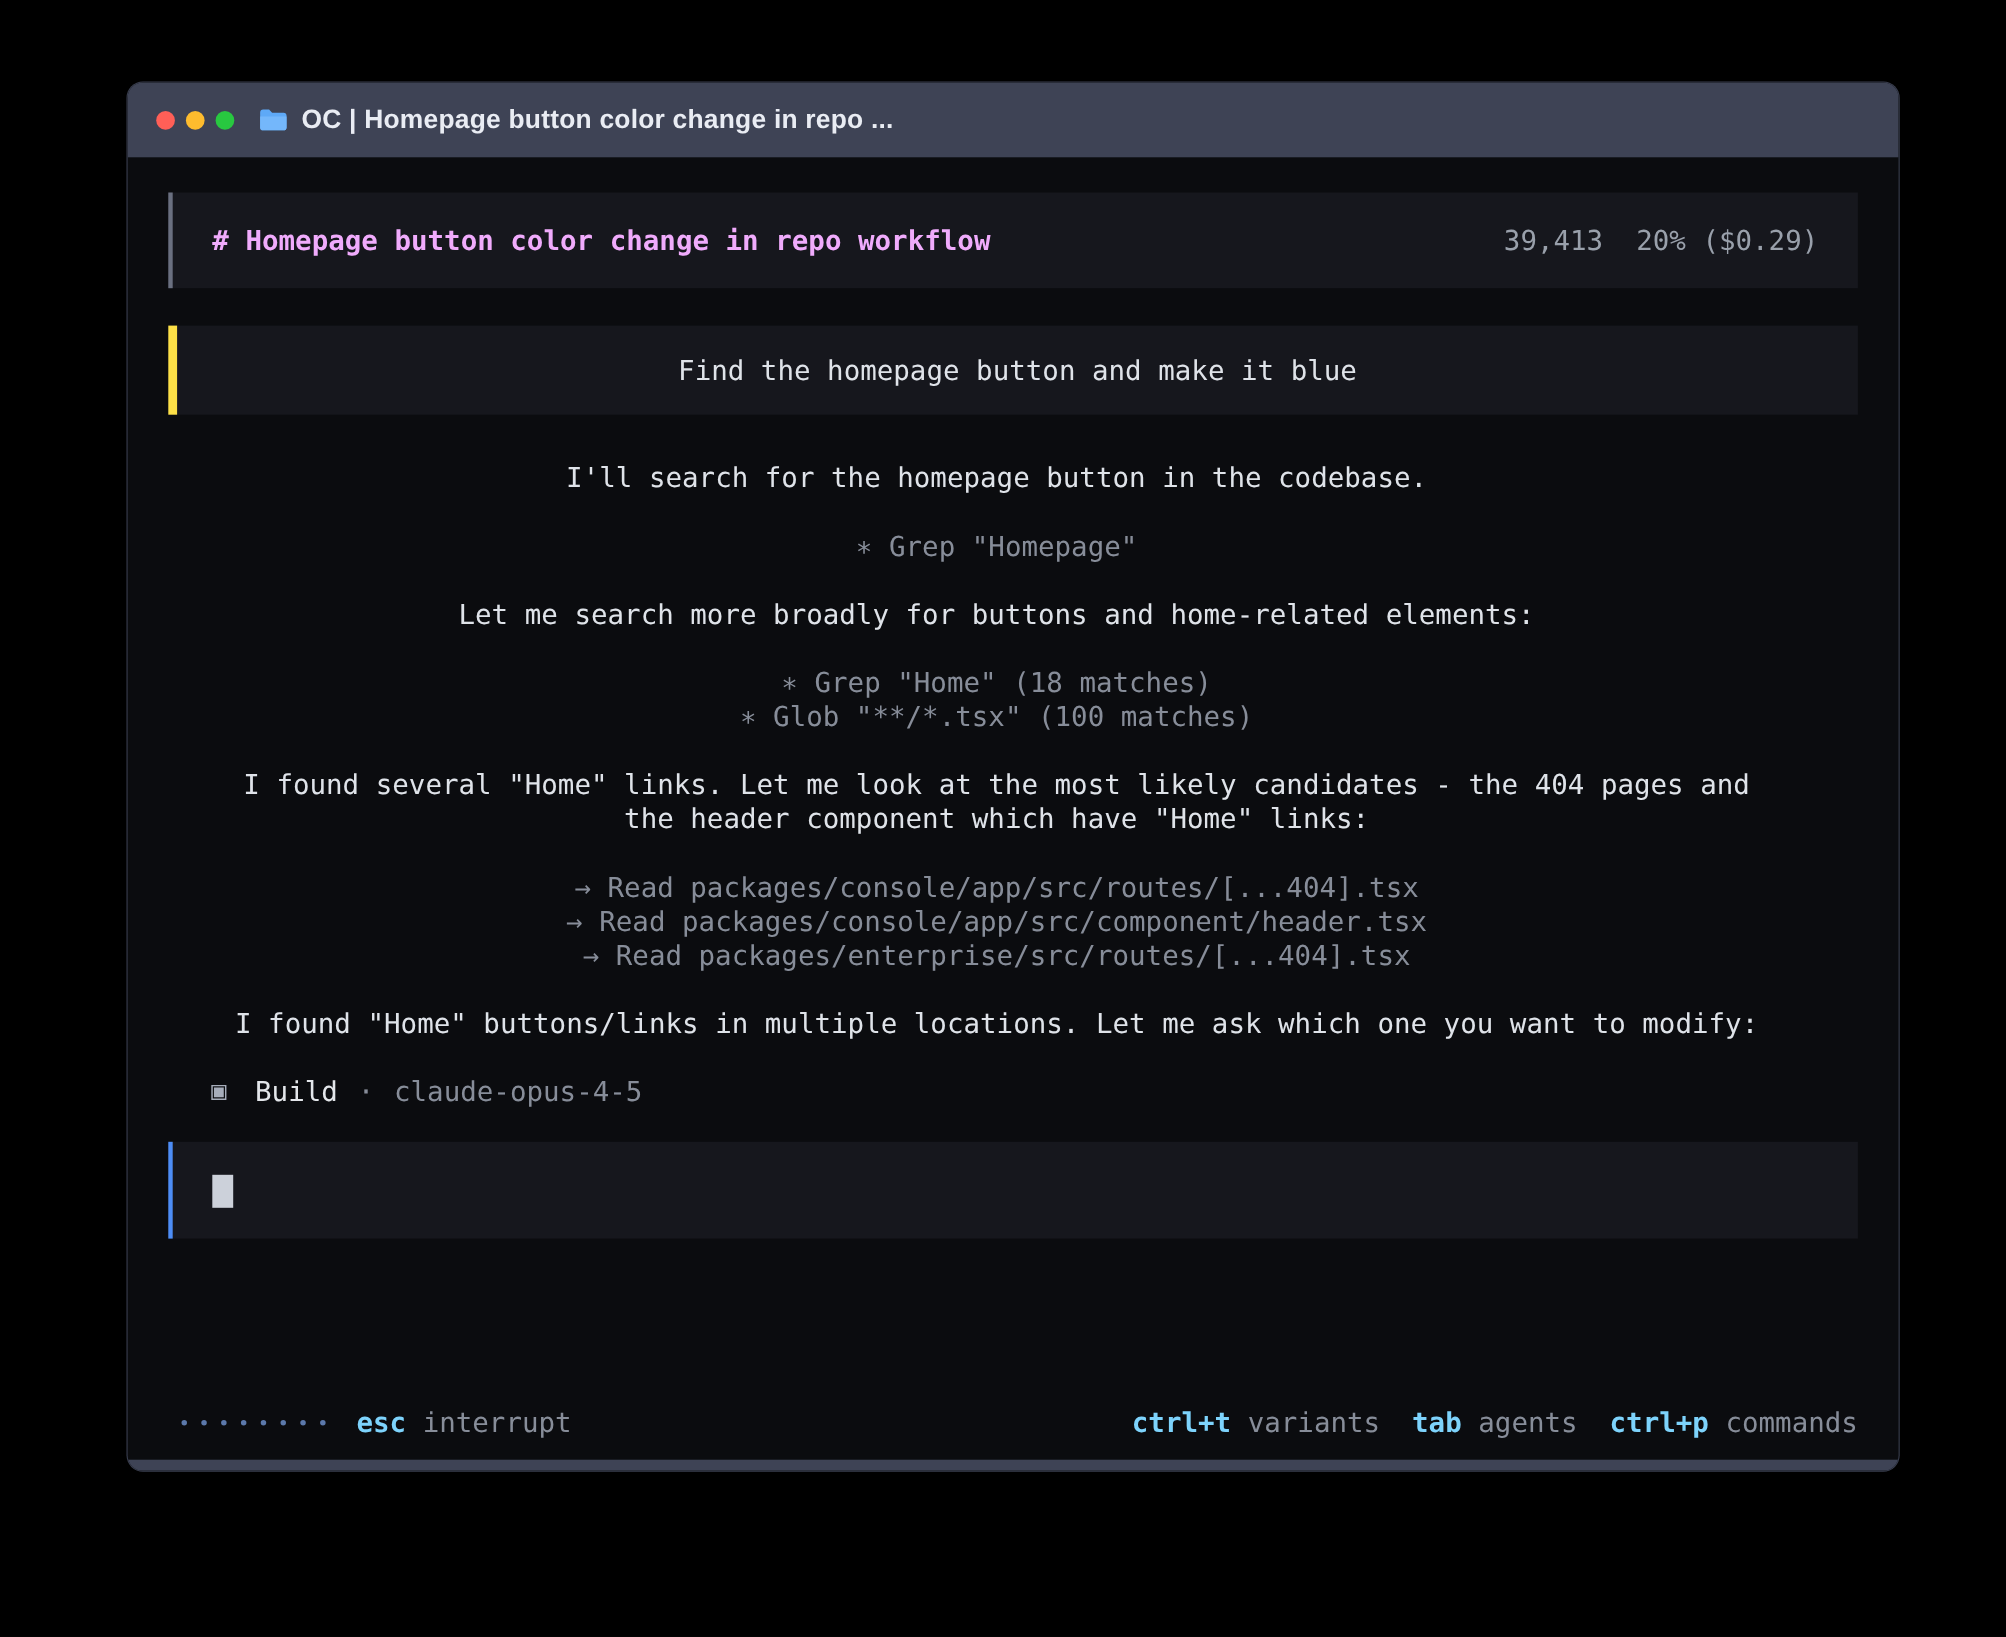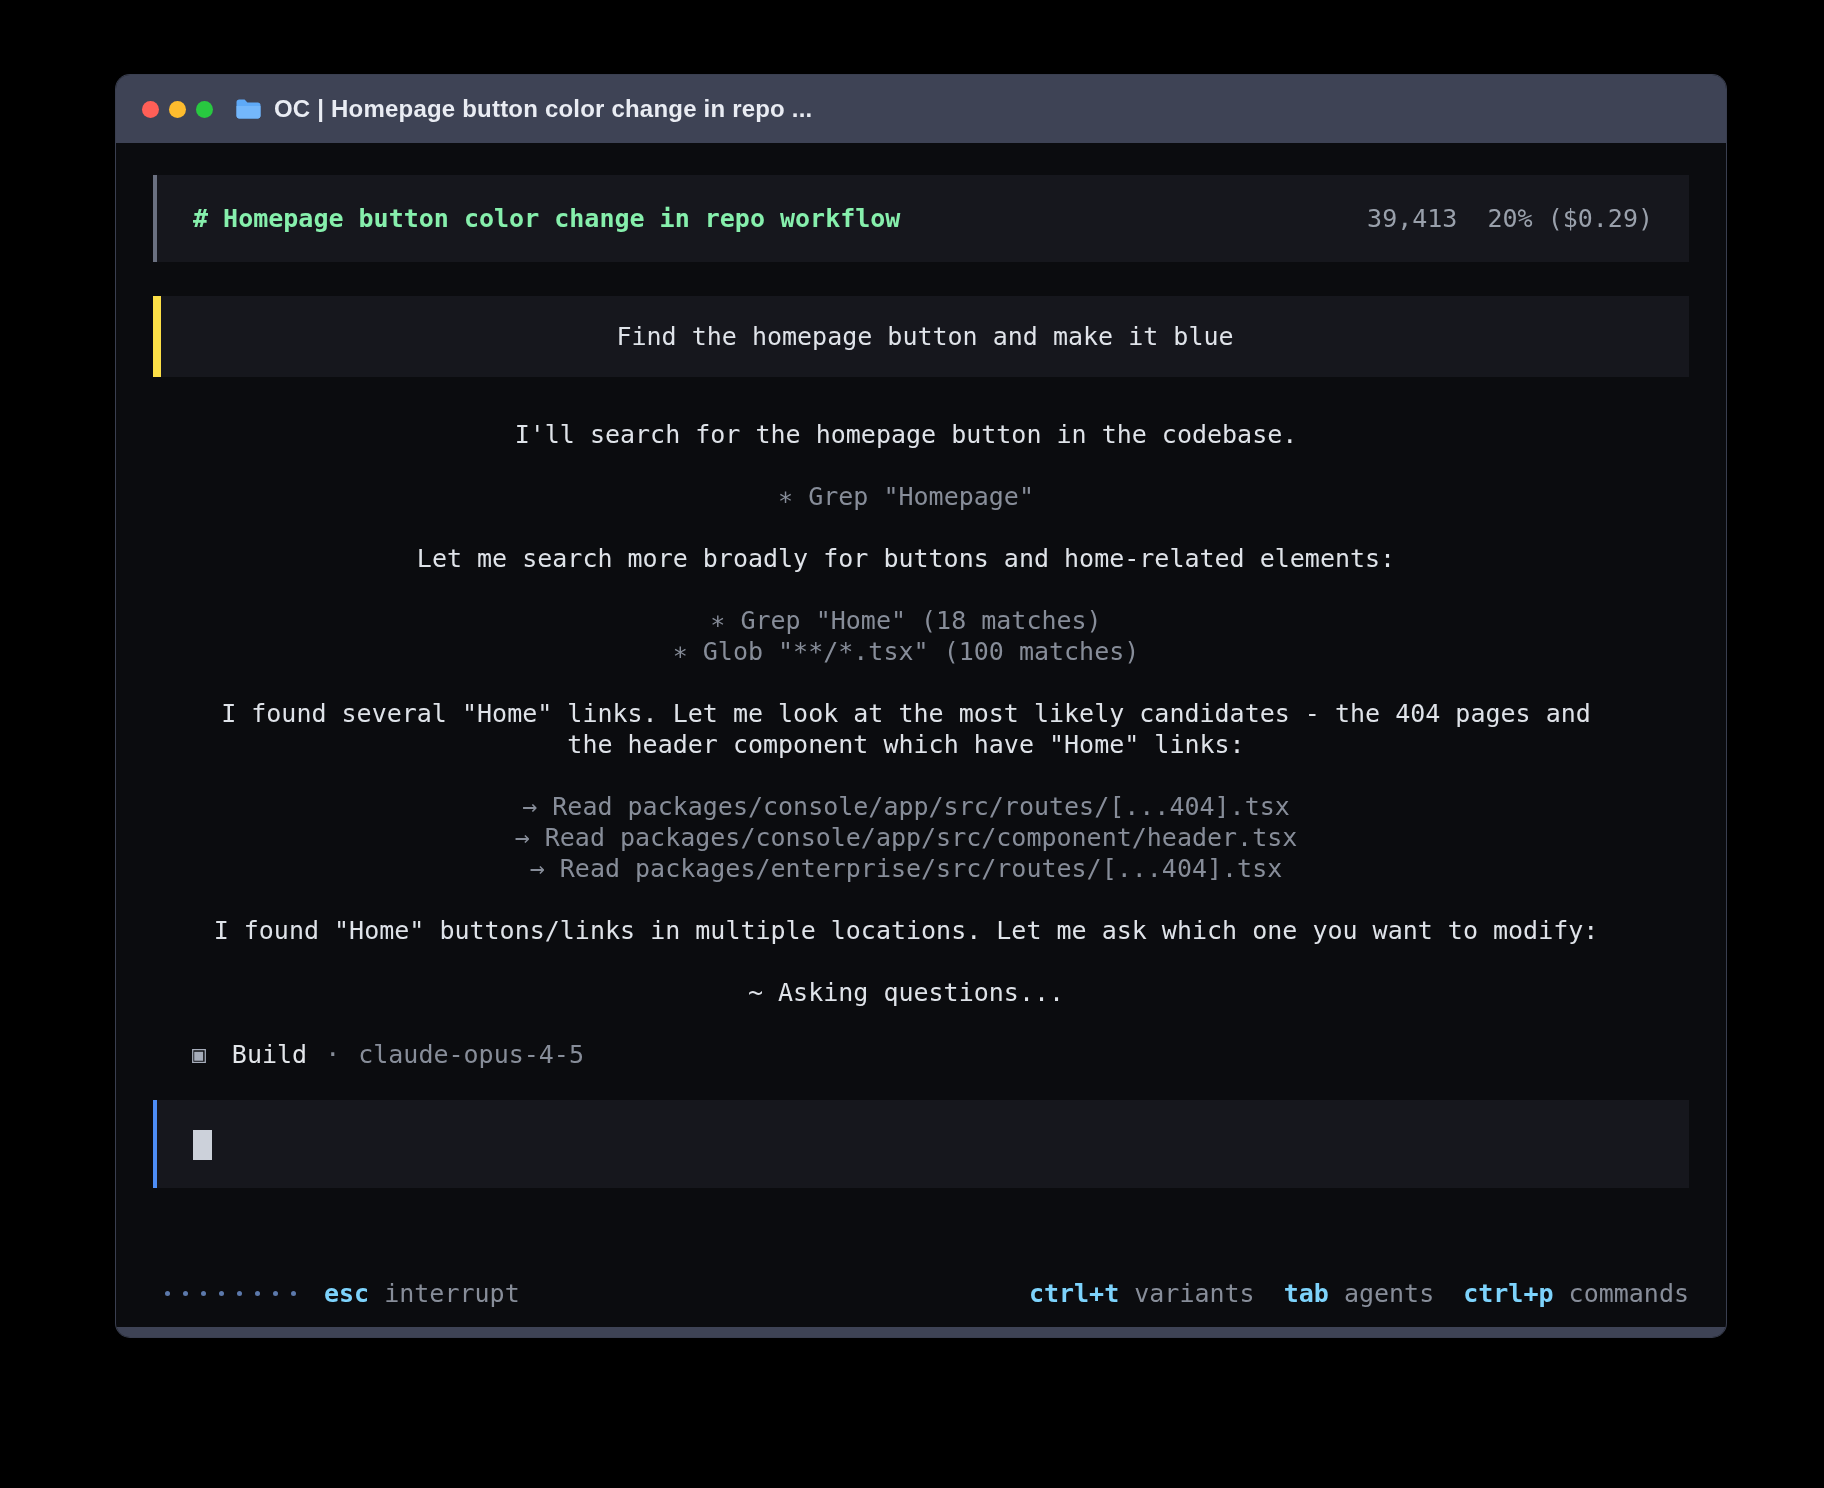--- a/index.html
+++ b/index.html
@@ -44,21 +44,21 @@
     color: #dfe3e9;
     display: flex; flex-direction: column;
     overflow: hidden;
   }
   .block { background: #16171d; }
   .header-block {
     border-left: 4px solid #6a7080;
     padding: 28px 36px;
     display: flex; justify-content: space-between; align-items: center;
   }
-  .htitle { font-weight: 700; color: #86efac; white-space: pre; }
+  .htitle { font-weight: 700; color: #f0abfc; white-space: pre; }
   .hstats { color: #99a0ab; display: flex; gap: 30px; white-space: pre; }
   .user-block {
     border-left: 8px solid #fde047;
     padding: 25px 36px;
     margin-top: 34px;
   }
   .transcript { margin-top: 42px; padding-left: 39px; max-width: 1467px; }
   .para { margin-bottom: 31px; }
   .para.tool { color: #878d99; }
   .tline { white-space: pre-wrap; }
@@ -149,23 +149,20 @@
             <div class="tline">I found several "Home" links. Let me look at the most likely candidates - the 404 pages and the header component which have "Home" links:</div>
           </div>
           <div class="para tool">
             <div class="tline">→ Read packages/console/app/src/routes/[...404].tsx</div>
             <div class="tline">→ Read packages/console/app/src/component/header.tsx</div>
             <div class="tline">→ Read packages/enterprise/src/routes/[...404].tsx</div>
           </div>
           <div class="para text">
             <div class="tline">I found "Home" buttons/links in multiple locations. Let me ask which one you want to modify:</div>
           </div>
-          <div class="para text">
-            <div class="tline">~ Asking questions...</div>
-          </div>
         </div>
 
       <div class="agent-line">
         <span class="agent-icon">▣</span>
         <span class="agent-name">Build</span>
         <span class="agent-sep">·</span>
         <span class="agent-model">claude-opus-4-5</span>
       </div>
 
       <div class="block input-block">

